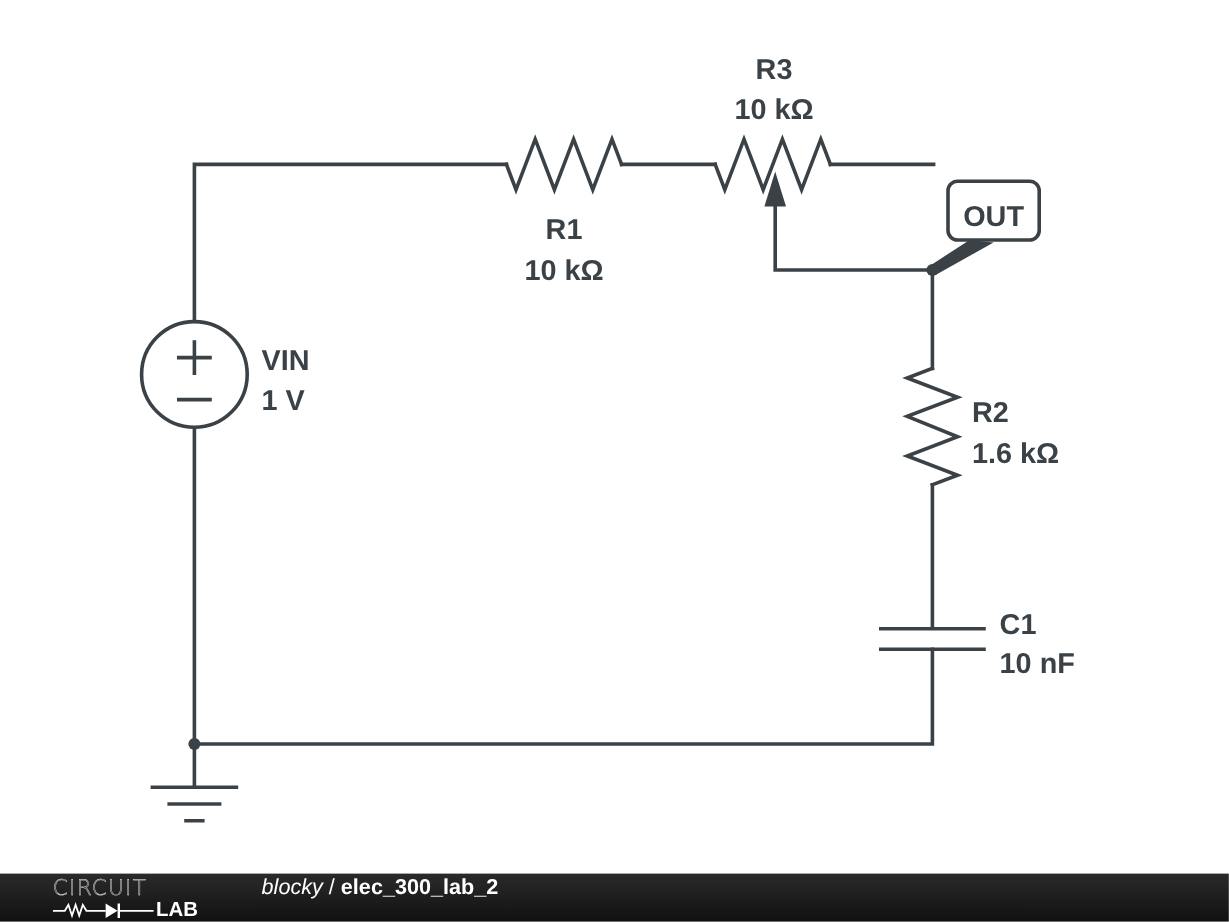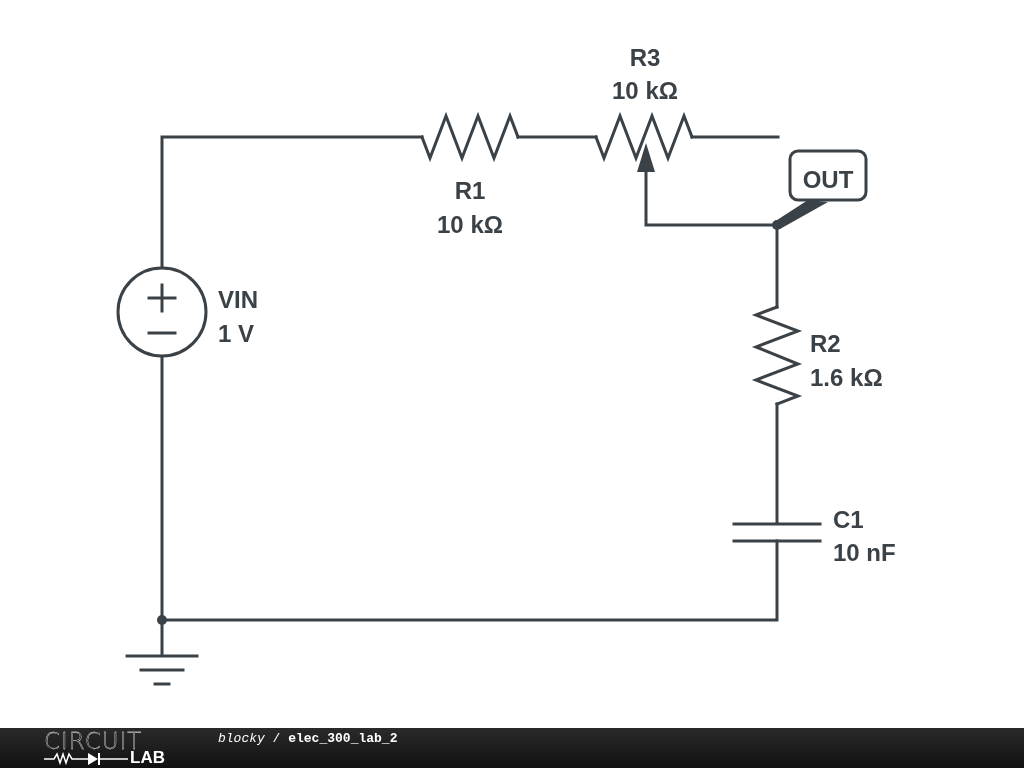--- a/index.html
+++ b/index.html
@@ -2,24 +2,24 @@
 <html><head>
 <meta charset="utf-8">
 <style>
   html, body { margin:0; padding:0; background:#ffffff; }
   body { width:1024px; height:768px; position:relative; overflow:hidden; font-family:"Liberation Sans", sans-serif; }
   #schematic { position:absolute; left:0; top:0; width:1024px; height:728px; }
   .wire { stroke:#3b4247; stroke-width:3; fill:none; stroke-linecap:square; stroke-linejoin:miter; }
   .lbl { font-family:"Liberation Sans", sans-serif; font-weight:bold; font-size:24px; fill:#3b4247; }
   .dot { fill:#3b4247; }
   #footer { position:absolute; left:0; top:728px; width:1024px; height:40px; background:linear-gradient(#2a2a2a,#111111); color:#fff; }
-  .logo-top { position:absolute; left:44px; top:1px; font-family:"DejaVu Sans", sans-serif; font-size:23px; letter-spacing:1px; color:#fff; font-weight:200; line-height:24px; -webkit-text-stroke:0.3px #fff; color:transparent; }
+  .logo-top { position:absolute; left:44px; top:1px; font-family:"DejaVu Sans", sans-serif; font-size:18px; letter-spacing:1px; color:#fff; font-weight:200; line-height:24px; -webkit-text-stroke:0.3px #fff; color:transparent; }
   .logo-bottom { position:absolute; left:44px; top:22px; width:130px; height:16px; }
   .logo-lab { position:absolute; left:130px; top:21px; font-family:Liberation Sans, sans-serif; font-weight:bold; font-size:17px; color:#fff; line-height:18px; }
-  .foot-line1 { position:absolute; left:218px; top:2px; font-family:Liberation Mono, monospace; font-size:13px; line-height:18px; color:#fff; }
+  .foot-line1 { position:absolute; left:218px; top:2px; font-family:Liberation Sans, sans-serif; font-size:18px; line-height:18px; color:#fff; }
   .foot-line2 { position:absolute; left:218px; top:20px; font-family:"DejaVu Sans", sans-serif; font-size:14px; line-height:18px; color:#fff; }
   .user { font-style:italic; }
   .proj { font-weight:bold; }
 </style>
 </head>
 <body>
 
 <svg id="schematic" viewBox="0 0 1024 728" xmlns="http://www.w3.org/2000/svg">
 
   <polyline class="wire" points="162,268 162,137 422,137"></polyline>

